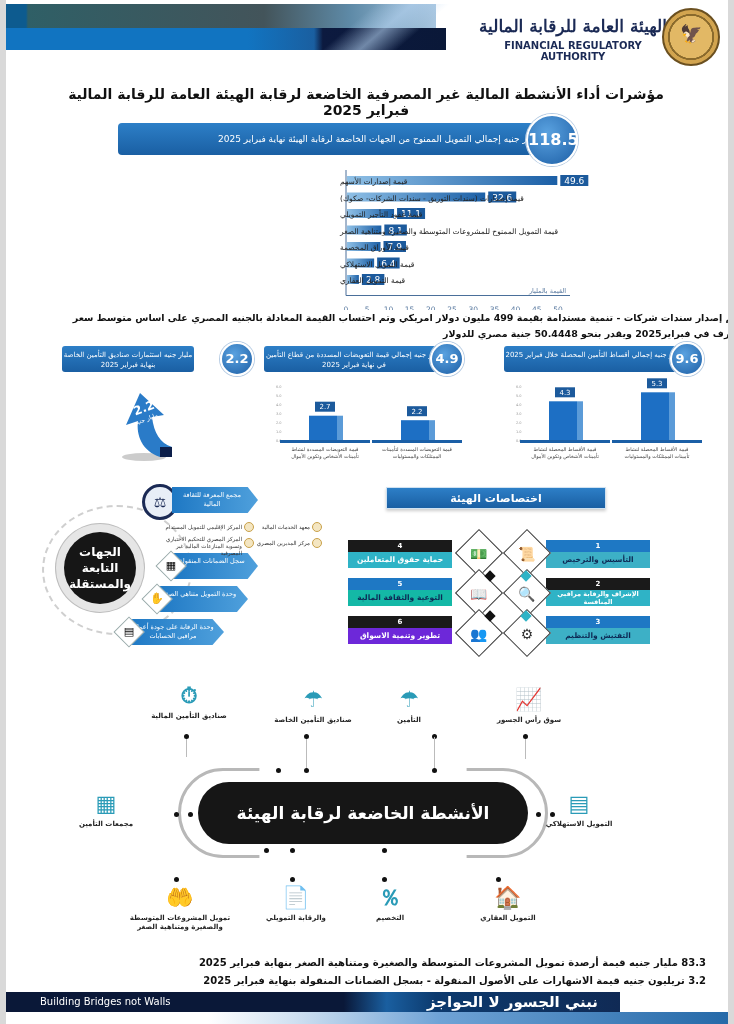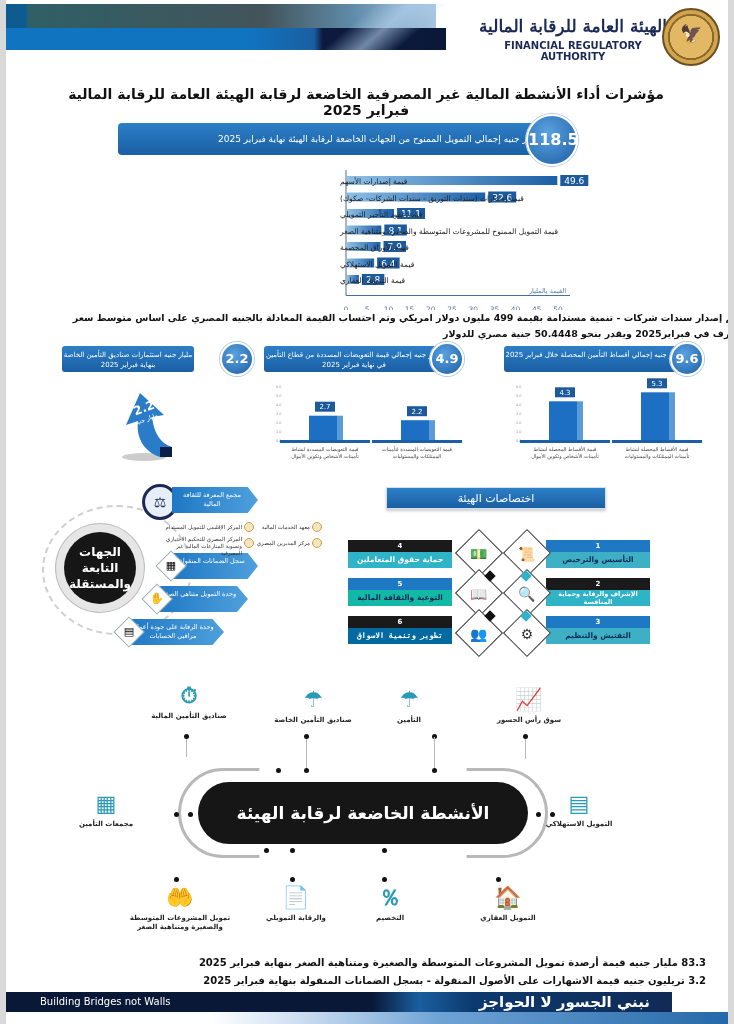--- a/index.html
+++ b/index.html
@@ -29,37 +29,37 @@
   
   .ent-circle { position: absolute; left: 58px; top: 532px; width: 72px; height: 72px; border-radius: 50%; background: #161616; color: #fff; font-weight: bold; font-size: 12px; text-align: center; direction: rtl; line-height: 16px; padding-top: 12px; box-shadow: 0 0 0 8px #e6e6e6, 0 0 0 9px #bdbdbd; }
   .ent-ring { position: absolute; left: 36px; top: 505px; width: 150px; height: 130px; border: 2px dashed #cfcfcf; border-radius: 50%; }
   .ent-box { position: absolute; height: 26px; background: linear-gradient(90deg,#1e78c4,#4fa0dc); color: #fff; font-size: 6.5px; direction: rtl; text-align: center; line-height: 9px; padding: 4px 10px 0 4px; clip-path: polygon(0 0,88% 0,100% 50%,88% 100%,0 100%); }
   .ent-ico { position: absolute; width: 22px; height: 22px; transform: rotate(45deg); background: #fff; border: 1px solid #9aa; }
   .ent-ico span { position: absolute; left: 0; top: 0; width: 100%; height: 100%; transform: rotate(-45deg); font-size: 11px; line-height: 20px; text-align: center; }
   .ent-seal { position: absolute; left: 136px; top: 484px; width: 36px; height: 36px; border-radius: 50%; background: #e8eef7; border: 3px solid #1b2a55; color: #1b2a55; font-size: 14px; text-align: center; line-height: 30px; }
   .ent-small { position: absolute; font-size: 5.5px; color: #333; direction: rtl; text-align: right; line-height: 7px; }
   .ent-dot { position: absolute; width: 10px; height: 10px; border-radius: 50%; border: 1px solid #c9a14a; background: #f4e6c2; }
   
-  .comp-title { position: absolute; left: 380px; top: 487px; width: 220px; height: 22px; background: linear-gradient(180deg,#2d7fc7,#1a5fa3); color: #fff; text-align: center; font-weight: normal; font-size: 11px; line-height: 22px; border: 1px solid #cfe1f1; box-shadow: 0 2px 3px rgba(0,0,0,.2); }
+  .comp-title { position: absolute; left: 380px; top: 487px; width: 220px; height: 22px; background: linear-gradient(180deg,#2d7fc7,#1a5fa3); color: #fff; text-align: center; font-weight: bold; font-size: 11px; line-height: 22px; border: 1px solid #cfe1f1; box-shadow: 0 2px 3px rgba(0,0,0,.2); }
   .comp-item { position: absolute; width: 104px; height: 28px; }
   .comp-item .num { height: 12px; font-size: 7px; font-weight: bold; text-align: center; line-height: 12px; color: #fff; }
   .comp-item .lbl { height: 16px; font-size: 7.5px; font-weight: bold; text-align: center; line-height: 16px; color: #fff; direction: rtl; }
   .comp-dia { position: absolute; width: 34px; height: 34px; transform: rotate(45deg); background: #fff; border: 1px solid #333; }
   .comp-dia span { position: absolute; left: 0; top: 0; width: 100%; height: 100%; transform: rotate(-45deg); font-size: 14px; line-height: 34px; text-align: center; color: #333; }
   .comp-link { position: absolute; width: 8px; height: 8px; transform: rotate(45deg); }
   
   .act-pill { position: absolute; left: 192px; top: 782px; width: 330px; height: 62px; background: #161616; border-radius: 31px; color: #fff; font-weight: bold; font-size: 17px; text-align: center; line-height: 62px; direction: rtl; }
   .act-outer { position: absolute; left: 172px; top: 768px; width: 370px; height: 90px; border: 3px solid #b8b8b8; border-radius: 45px; clip-path: polygon(0 0,22% 0,22% 100%,0 100%, 0 0, 78% 0, 100% 0, 100% 100%, 78% 100%, 78% 0); }
   .act-item { position: absolute; width: 110px; text-align: center; direction: rtl; font-size: 7px; font-weight: bold; color: #222; line-height: 9px; }
   .act-item .ico { display: block; margin: 0 auto 2px; width: 30px; height: 28px; font-size: 22px; line-height: 28px; color: #2a9bb7; }
   .dot { position: absolute; width: 5px; height: 5px; border-radius: 50%; background: #111; }
   .line { position: absolute; background: #bbb; }
   .bullets { position: absolute; left: 40px; top: 954px; width: 660px; direction: rtl; font-size: 10px; font-weight: bold; color: #111; line-height: 18px; }
   .bullets li { list-style: none; }
-  .footer { position: absolute; left: 0; top: 992px; width: 666px; height: 20px; background: linear-gradient(90deg,#0a1838 0 55%,#1a5fa0 62%,#0c3a6e 70%,#102a55); color: #fff; font-size: 10px; line-height: 20px; }
+  .footer { position: absolute; left: 0; top: 992px; width: 614px; height: 20px; background: linear-gradient(90deg,#0a1838 0 55%,#1a5fa0 62%,#0c3a6e 70%,#102a55); color: #fff; font-size: 10px; line-height: 20px; }
   .footer .en { position: absolute; left: 34px; }
   .footer .ar { position: absolute; right: 22px; direction: rtl; font-weight: bold; font-size: 15px; }
   .footer2 { position: absolute; left: 0; top: 1012px; width: 722px; height: 12px; background: linear-gradient(90deg,#fff 0 28%,#cfe0f1 40%,#6fa3d6 60%,#2569a8); }
 </style>
 </head>
 <body>
 
 <div class="page">
 
   <div class="hdr-band1"></div>
@@ -222,37 +222,37 @@
   <div class="ent-small" style="left:152px;top:536px;width:84px;">المركز المصري للتحكيم الاختياري وتسوية المنازعات المالية غير المصرفية</div>
 
   <div class="comp-title">اختصاصات الهيئة</div>
 
   <div class="comp-item" style="left:540px;top:540px;">
     <div class="num" style="background:#1e78c4;">1</div>
     <div class="lbl" style="background:#3db0c6;color:#0d2a55;">التأسيس والترخيص</div>
   </div>
   <div class="comp-item" style="left:540px;top:578px;">
     <div class="num" style="background:#1a1a1a;">2</div>
-    <div class="lbl" style="background:#2fb3c6;font-size:6.5px;line-height:8px;">الإشراف والرقابة وحماية المنافسة</div>
+    <div class="lbl" style="background:#2fb3c6;font-size:6.5px;line-height:8px;">الإشراف والرقابة مراقبي المنافسة</div>
   </div>
   <div class="comp-item" style="left:540px;top:616px;">
     <div class="num" style="background:#1e78c4;">3</div>
     <div class="lbl" style="background:#3db0c6;color:#0d2a55;">التفتيش والتنظيم</div>
   </div>
   <div class="comp-item" style="left:342px;top:540px;">
     <div class="num" style="background:#1a1a1a;">4</div>
     <div class="lbl" style="background:#2fb3c6;">حماية حقوق المتعاملين</div>
   </div>
   <div class="comp-item" style="left:342px;top:578px;">
     <div class="num" style="background:#1e78c4;">5</div>
     <div class="lbl" style="background:#14b8a6;color:#0d2a55;">التوعية والثقافة المالية</div>
   </div>
   <div class="comp-item" style="left:342px;top:616px;">
     <div class="num" style="background:#1a1a1a;">6</div>
-    <div class="lbl" style="background:#0369a1;font-family:Liberation Mono, monospace;">تطوير وتنمية الاسواق</div>
+    <div class="lbl" style="background:#6d28d9;">تطوير وتنمية الاسواق</div>
   </div>
 
   <div class="comp-dia" style="left:504px;top:536px;">
       <span>📜</span>
     </div>
   <div class="comp-dia" style="left:504px;top:576px;">
       <span>🔍</span>
     </div>
   <div class="comp-dia" style="left:504px;top:616px;">
       <span>⚙</span>

